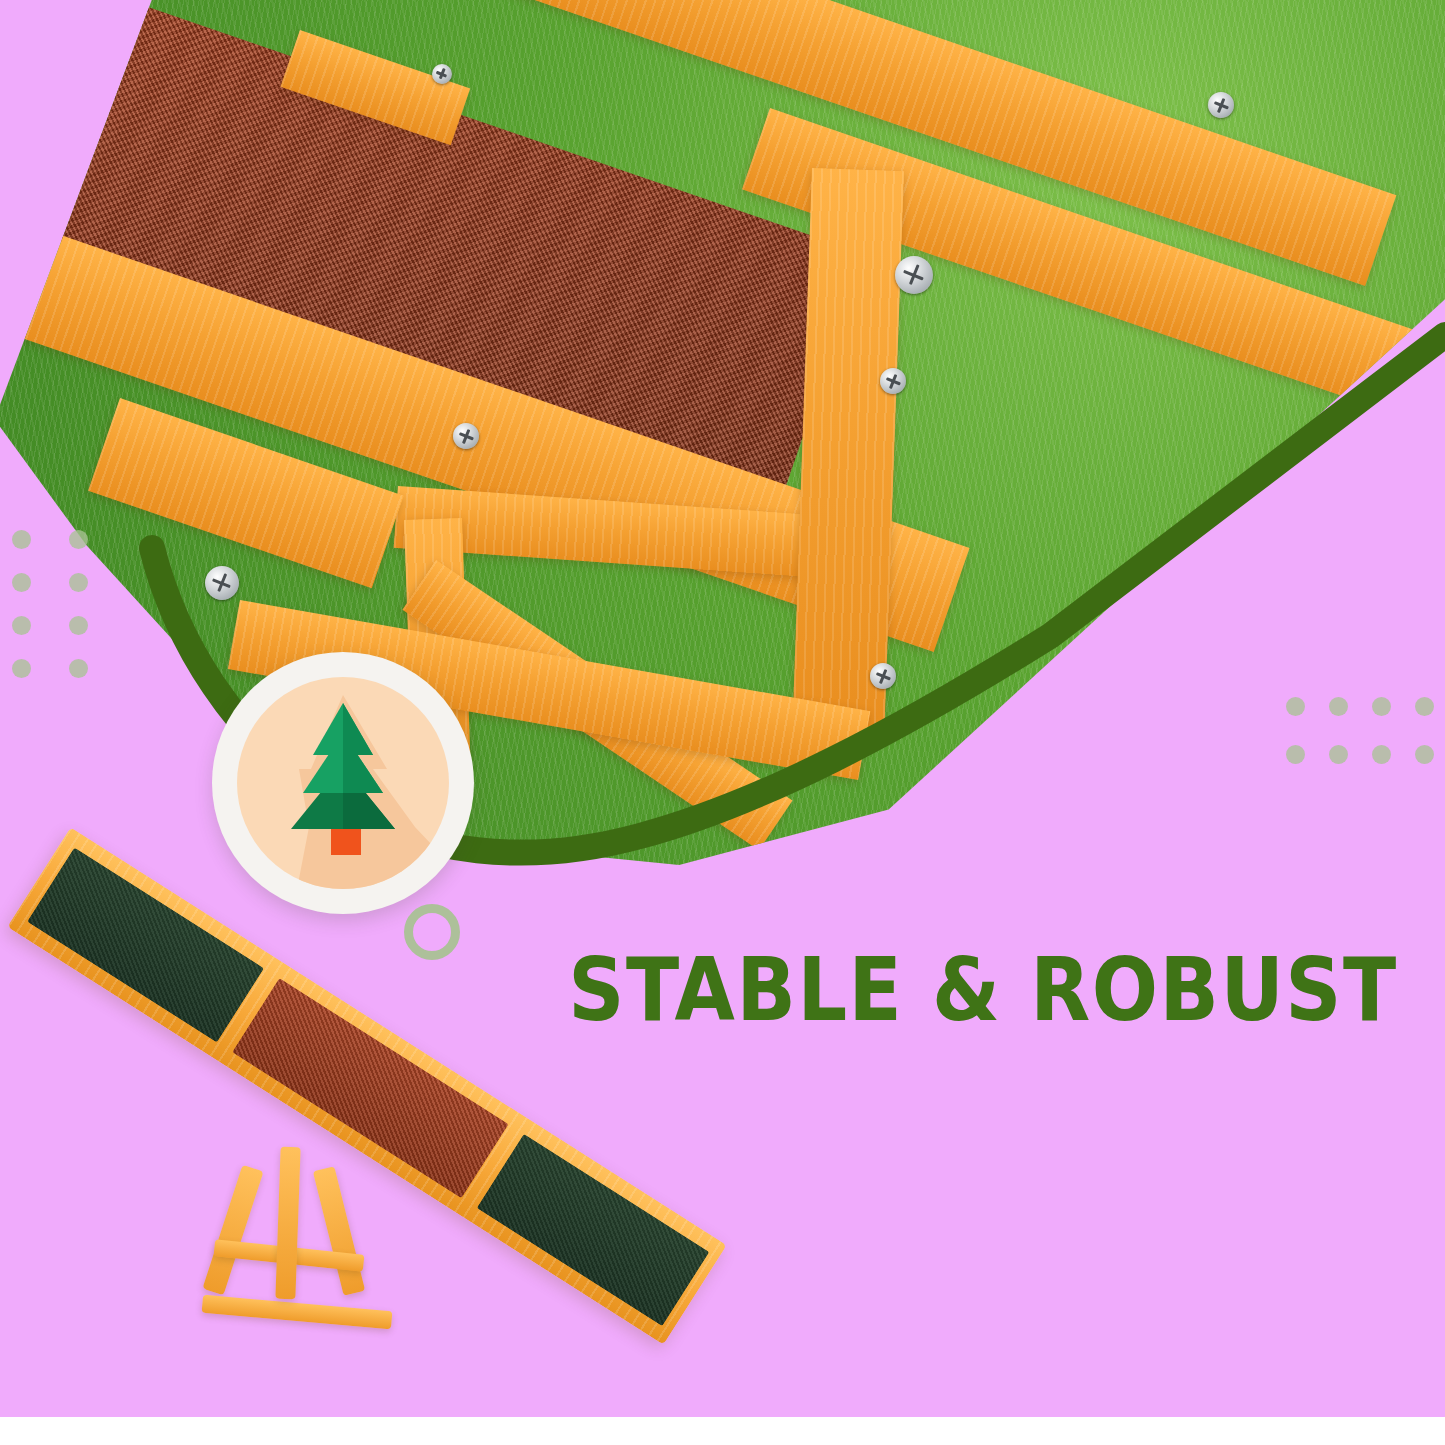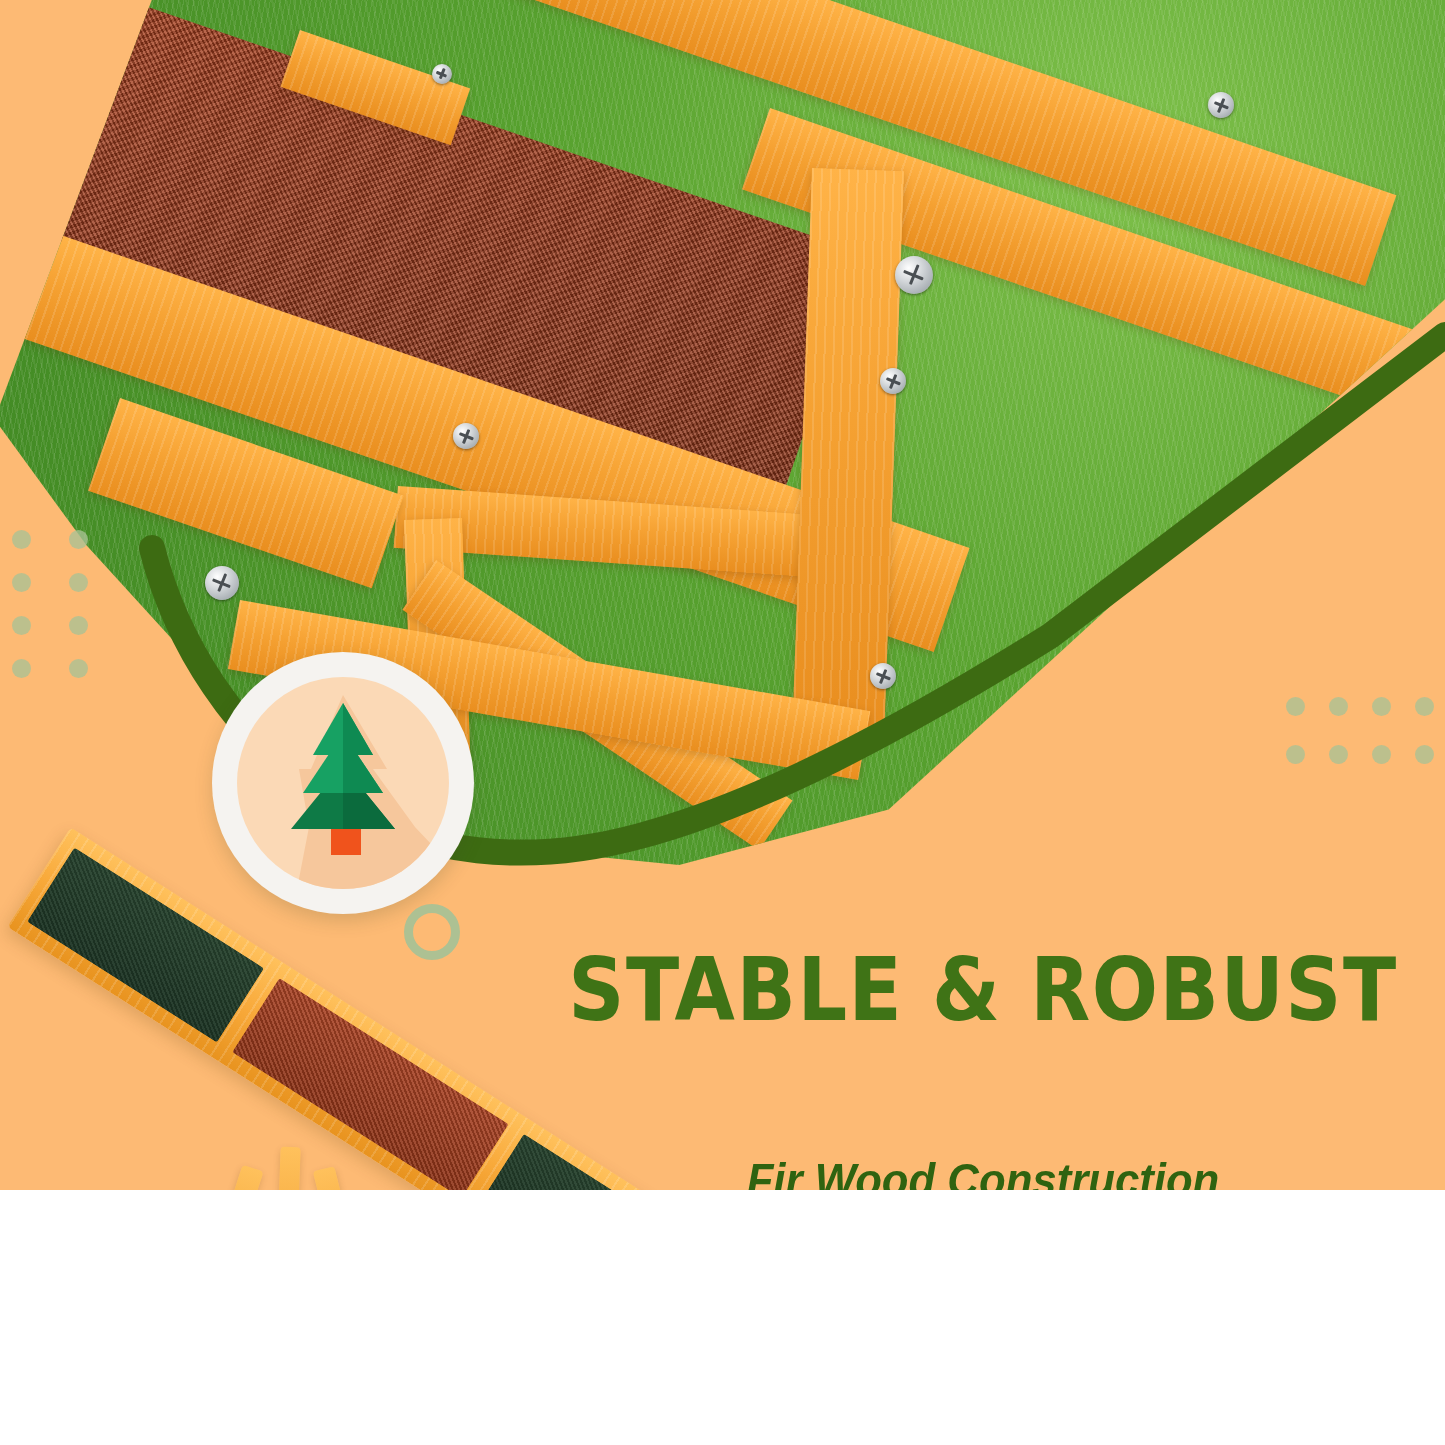--- a/index.html
+++ b/index.html
@@ -8,23 +8,23 @@
     margin: 0; padding: 0;
     background: #ffffff;
   }
   body {
     font-family: "Liberation Sans", "DejaVu Sans", sans-serif;
   }
 
   #stage {
     position: relative;
     width: 1445px;
-    height: 1190px;
+    height: 1417px;
     overflow: hidden;
-    background: #fdba74;
+    background: #f0abfc;
   }
 
   
   .dot-grid { position: absolute; display: grid; }
   .dot {
     width: 19px; height: 19px;
     border-radius: 50%;
     background: #a9c195;
     opacity: .78;
   }
@@ -316,20 +316,16 @@
     <div class="leg" style="left:262px; top:310px; width:22px; height:130px; transform:rotate(18deg);"></div>
     <div class="leg" style="left:368px; top:312px; width:22px; height:128px; transform:rotate(-14deg);"></div>
     <div class="leg" style="left:254px; top:392px; width:150px; height:17px; transform:rotate(6deg);"></div>
     <div class="leg" style="left:242px; top:448px; width:190px; height:18px; transform:rotate(5deg);"></div>
     <div class="leg" style="left:318px; top:292px; width:20px; height:152px; transform:rotate(2deg);"></div>
   </div>
 
   <div id="copy">
     <h1 id="headline">STABLE &amp; ROBUST</h1>
 
-    <div id="sub1-wrap">
-      <p class="subline">Fir Wood Construction</p>
-      <div class="subline-rule" id="sub1-rule"></div>
-    </div>
 
   </div>
 
 </div>
 
 </body></html>

